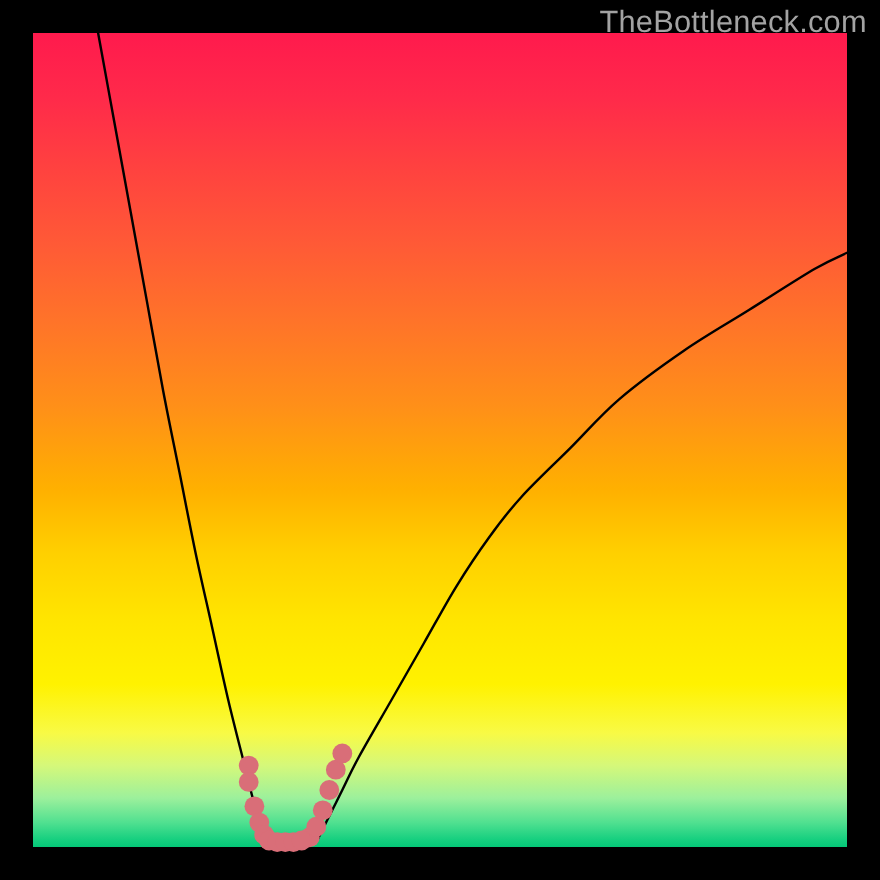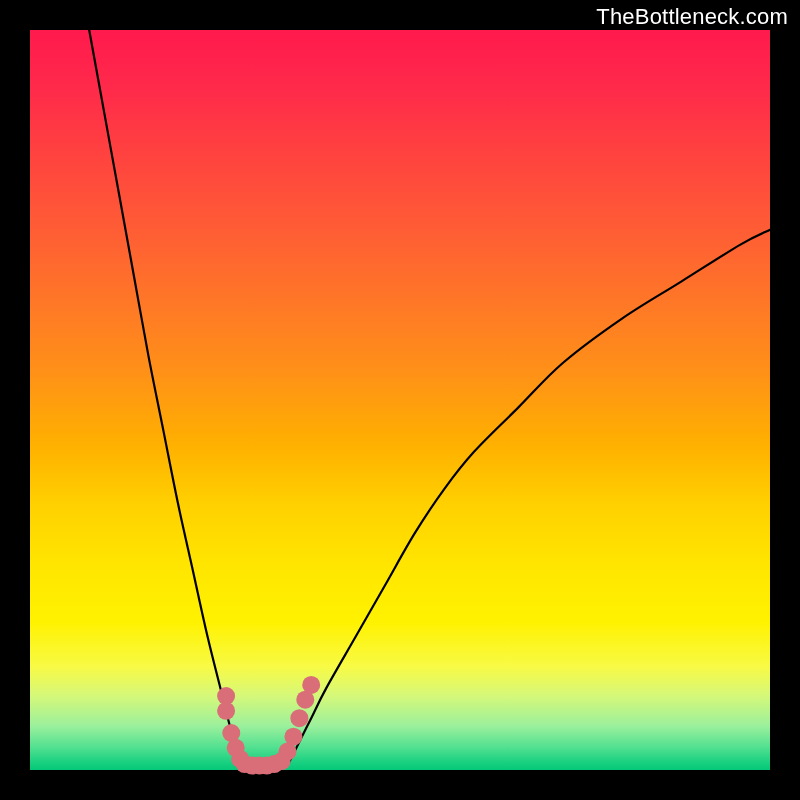--- a/index.html
+++ b/index.html
@@ -34,23 +34,23 @@
       #9cf09c 94%,
       #50e090 97%,
       #18d080 99%,
       #04c878 100%
     );
   }
   .watermark {
     position: absolute;
     top: 4px;
     right: 12px;
-    font-size: 22px;
+    font-size: 28px;
     font-weight: 500;
-    color: #ffffff;
+    color: #a3a3a3;
     letter-spacing: 0.2px;
     z-index: 10;
   }
   svg.plot {
     position: absolute;
     left: 0;
     top: 0;
     width: 740px;
     height: 740px;
     overflow: visible;

